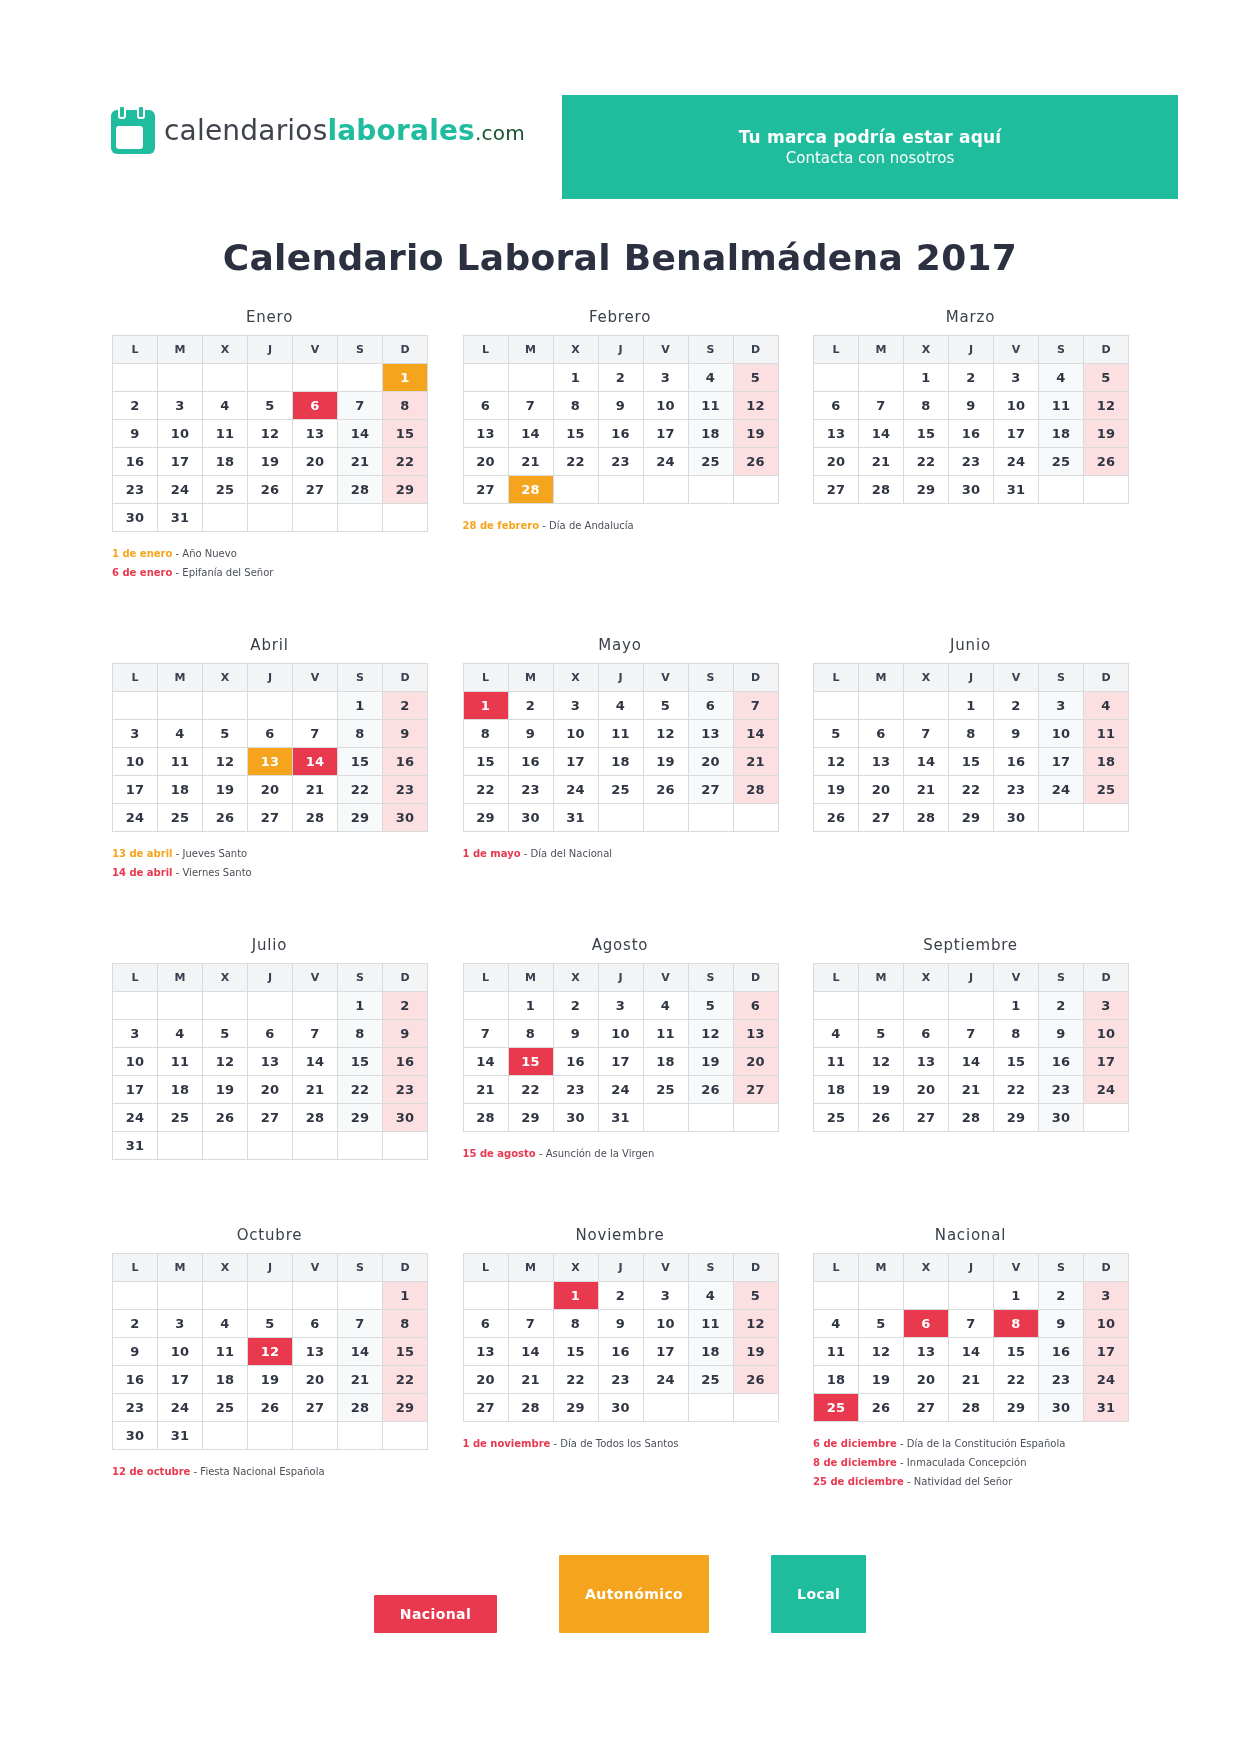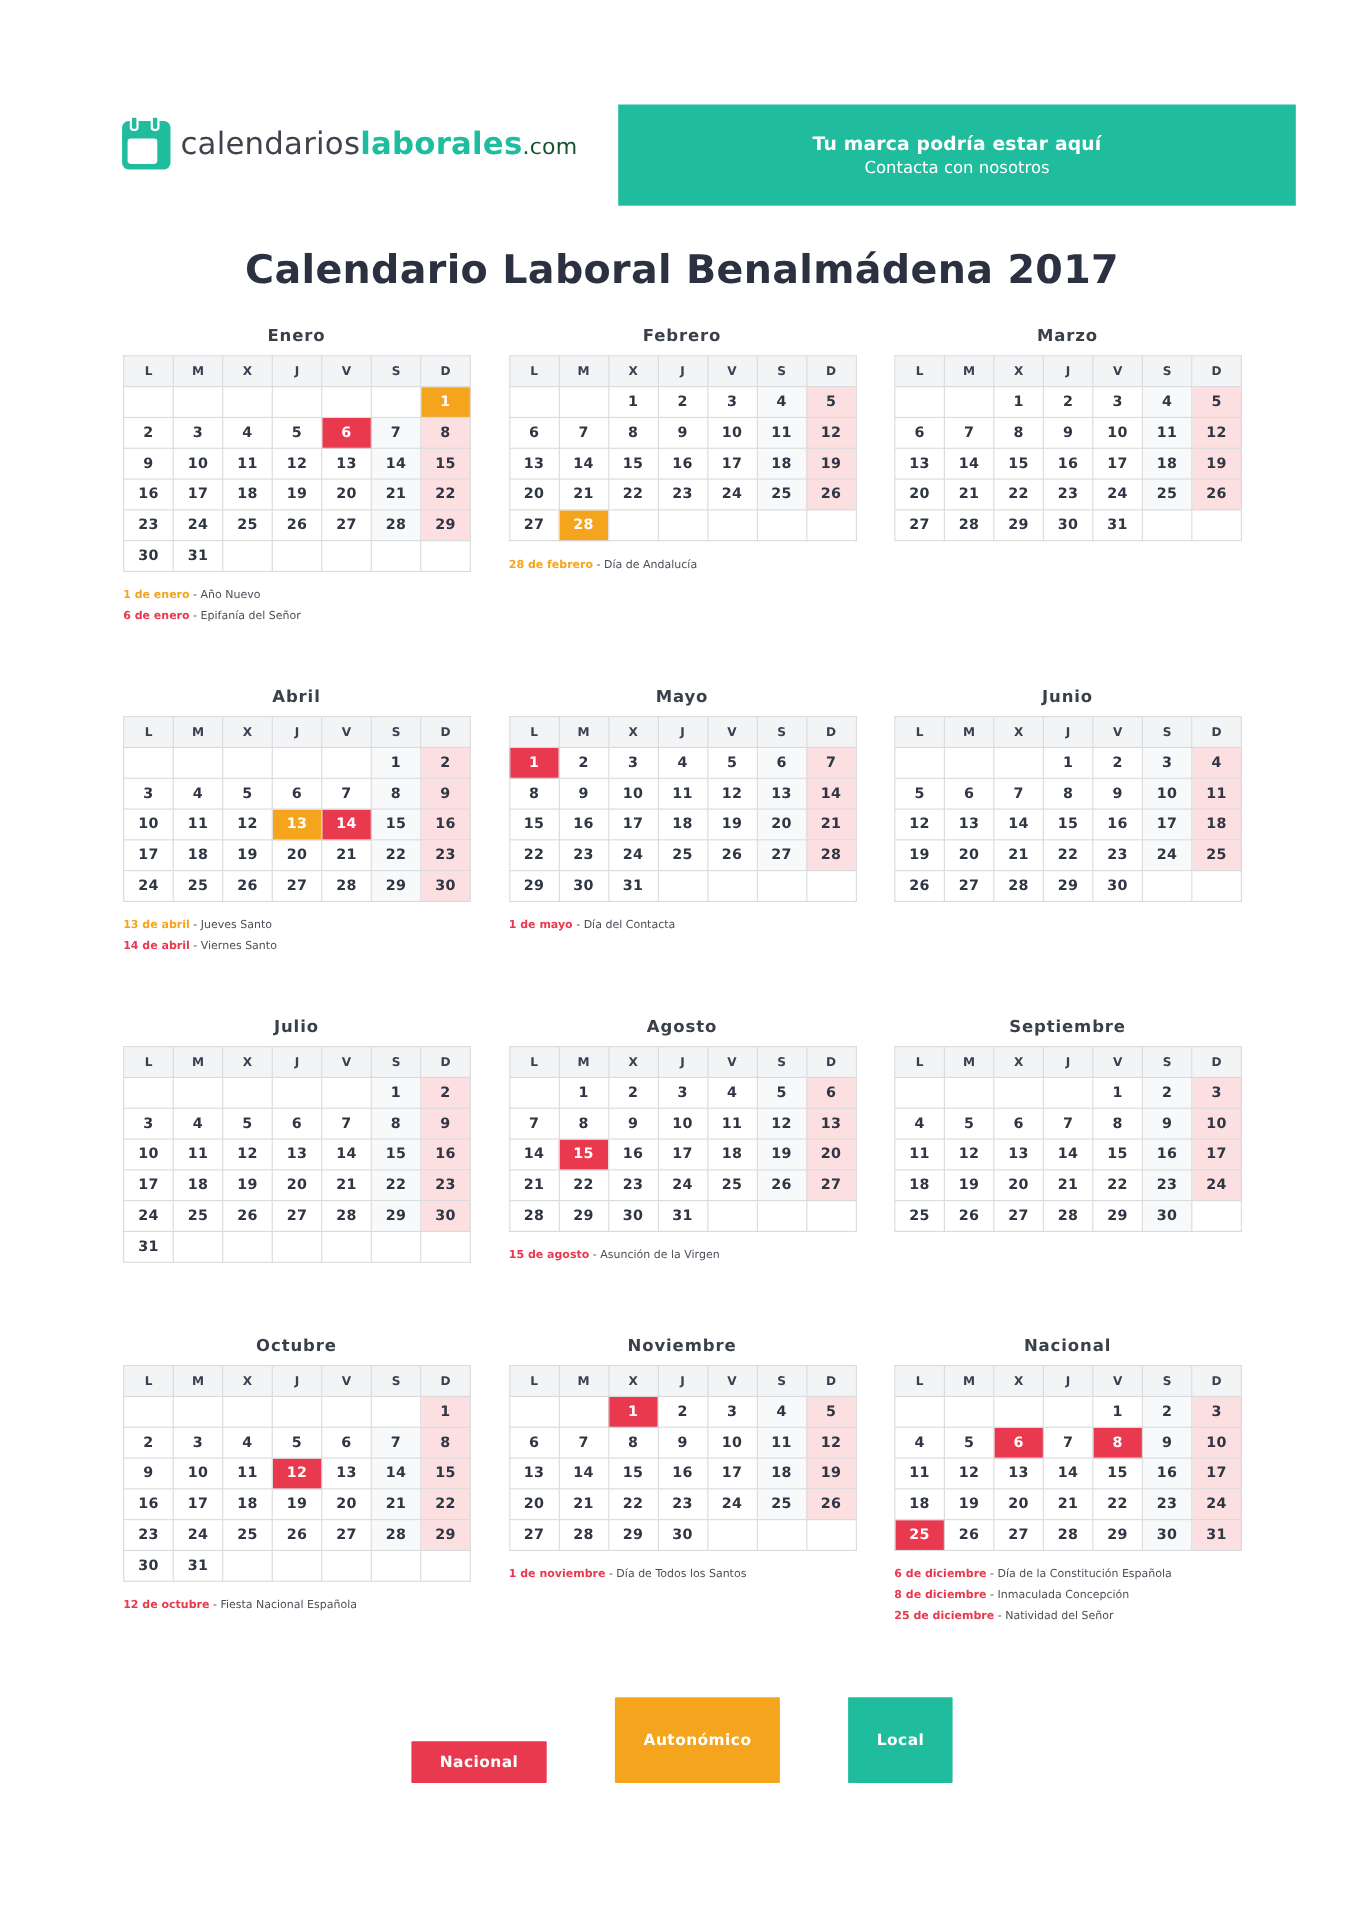--- a/index.html
+++ b/index.html
@@ -22,40 +22,40 @@
   .page{padding:95px 60px 60px;}
 
   
   .top{display:flex;justify-content:space-between;align-items:flex-start;padding:0 2px 0 50px;}
   .logo{display:flex;align-items:center;gap:8px;margin-top:10px;cursor:pointer;}
   .logo-icon{width:46px;height:50px;flex:0 0 auto;}
   .logo-text{font-size:28px;color:#3f434c;letter-spacing:.2px;white-space:nowrap;}
   .logo-text .bold{font-weight:bold;color:var(--local);}
   .logo-text .tld{font-size:20px;color:#14532d;margin-top:14px;}
   .ad-banner{
-    width:616px;height:92px;background:var(--local);color:#fff;
+    width:616px;height:104px;background:var(--local);color:#fff;
     display:flex;flex-direction:column;align-items:center;justify-content:center;gap:2px;
   }
   .ad-line1{font-size:17px;font-weight:bold;letter-spacing:.2px;}
   .ad-line2{font-size:15px;cursor:pointer;}
 
   
   .page-title{
     text-align:center;font-size:36px;font-weight:bold;color:#2b3140;
     margin:38px 0 30px;letter-spacing:.3px;
   }
 
   
   .months{
     width:1016px;margin:0 auto;
     display:grid;grid-template-columns:repeat(3,315px);
     column-gap:35.5px;row-gap:54px;align-items:start;
   }
   .month-title{
-    text-align:center;font-size:15px;font-weight:bold;color:#3a4049;
+    text-align:center;font-size:15px;font-weight:normal;color:#3a4049;
     letter-spacing:.8px;margin-bottom:9px;
   }
   table.cal{border-collapse:collapse;width:315px;table-layout:fixed;}
   .cal th,.cal td{
     border:1px solid var(--border);
     width:45px;height:28px;text-align:center;vertical-align:middle;
   }
   .cal th{background:#f3f4f5;font-size:11px;font-weight:bold;color:#394050;}
   .cal td{background:#fff;font-size:13px;font-weight:bold;color:var(--ink);letter-spacing:.3px;}
   .cal td.sat{background:var(--saturday);}
@@ -432,21 +432,21 @@
               <td>30</td>
               <td>31</td>
               <td></td>
               <td></td>
               <td></td>
               <td></td>
             </tr>
           </tbody>
     </table>
     <div class="month-notes">
-          <div class="note"><span class="note-date nacional">1 de mayo</span><span class="note-desc"> - Día del Contacta</span></div>
+          <div class="note"><span class="note-date nacional">1 de mayo</span><span class="note-desc"> - Día del Nacional</span></div>
         </div>
   </div>
       <div class="month">
     <div class="month-title">Junio</div>
     <table class="cal">
       <thead>
             <tr>
               <th>L</th>
               <th>M</th>
               <th>X</th>

